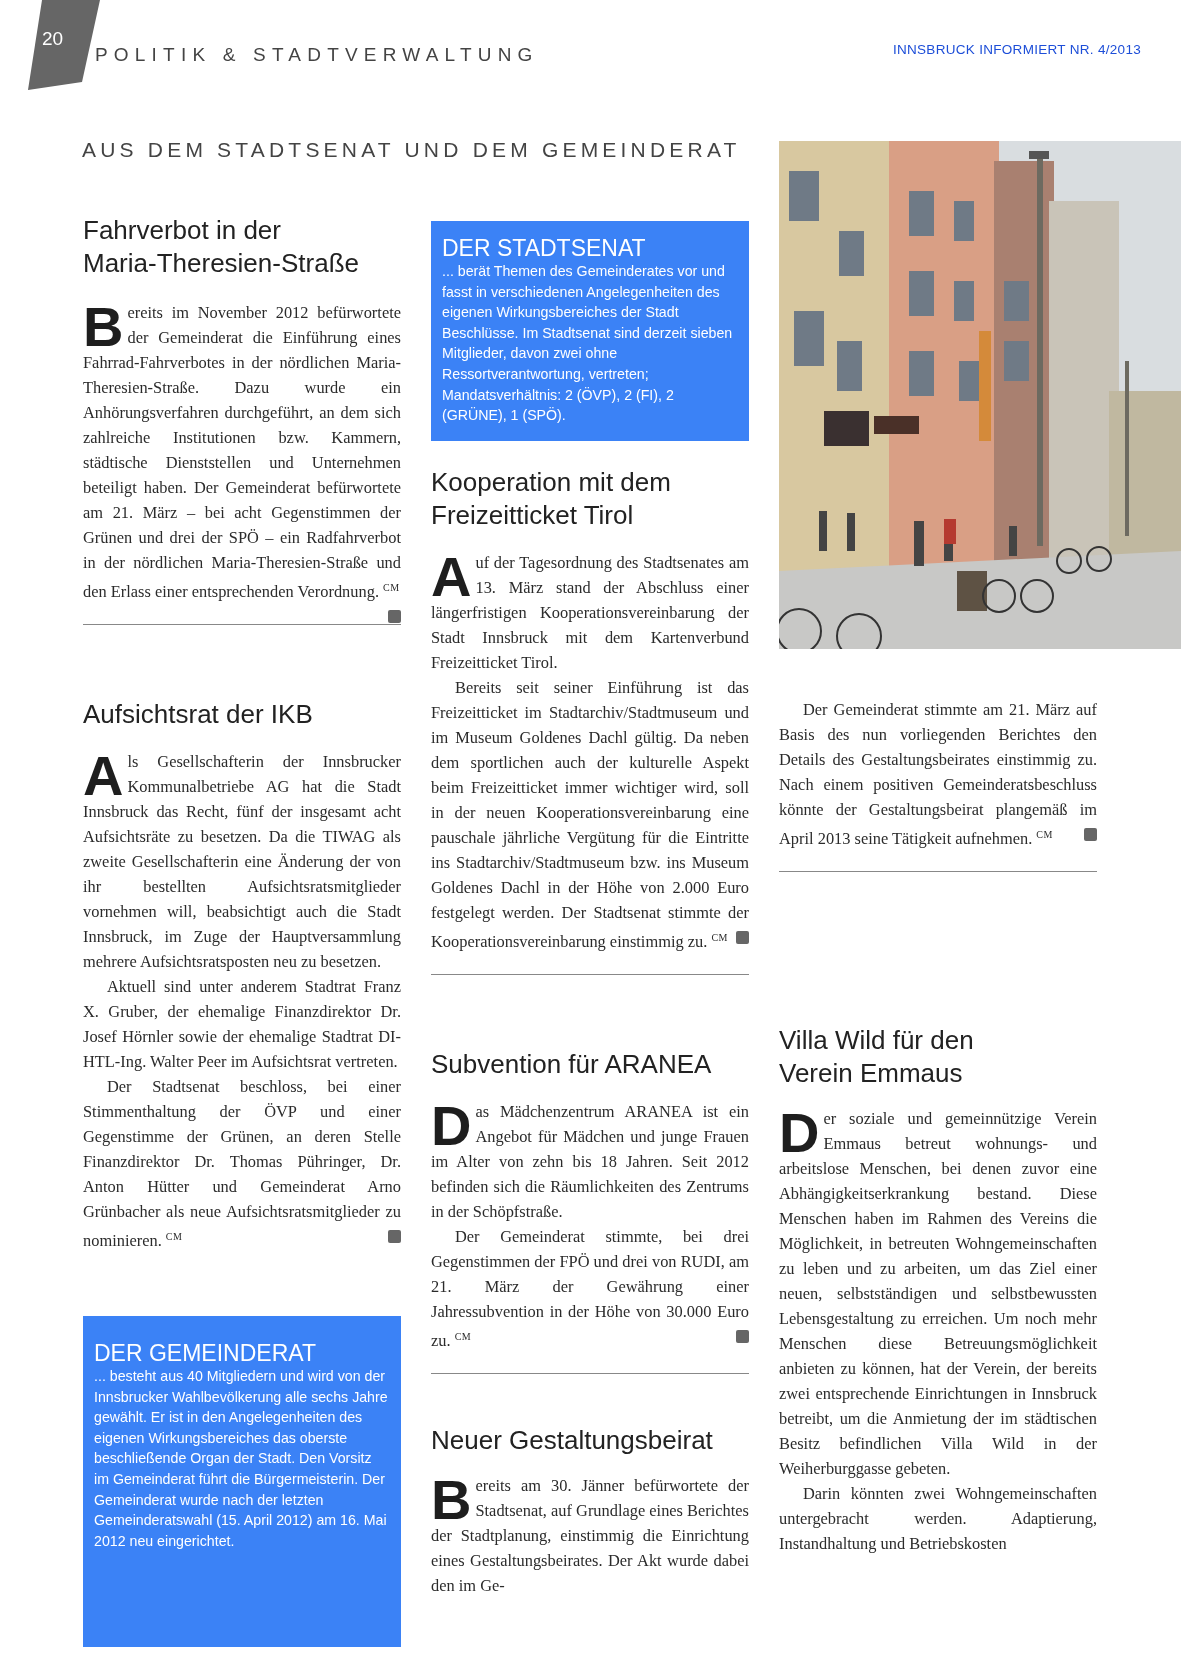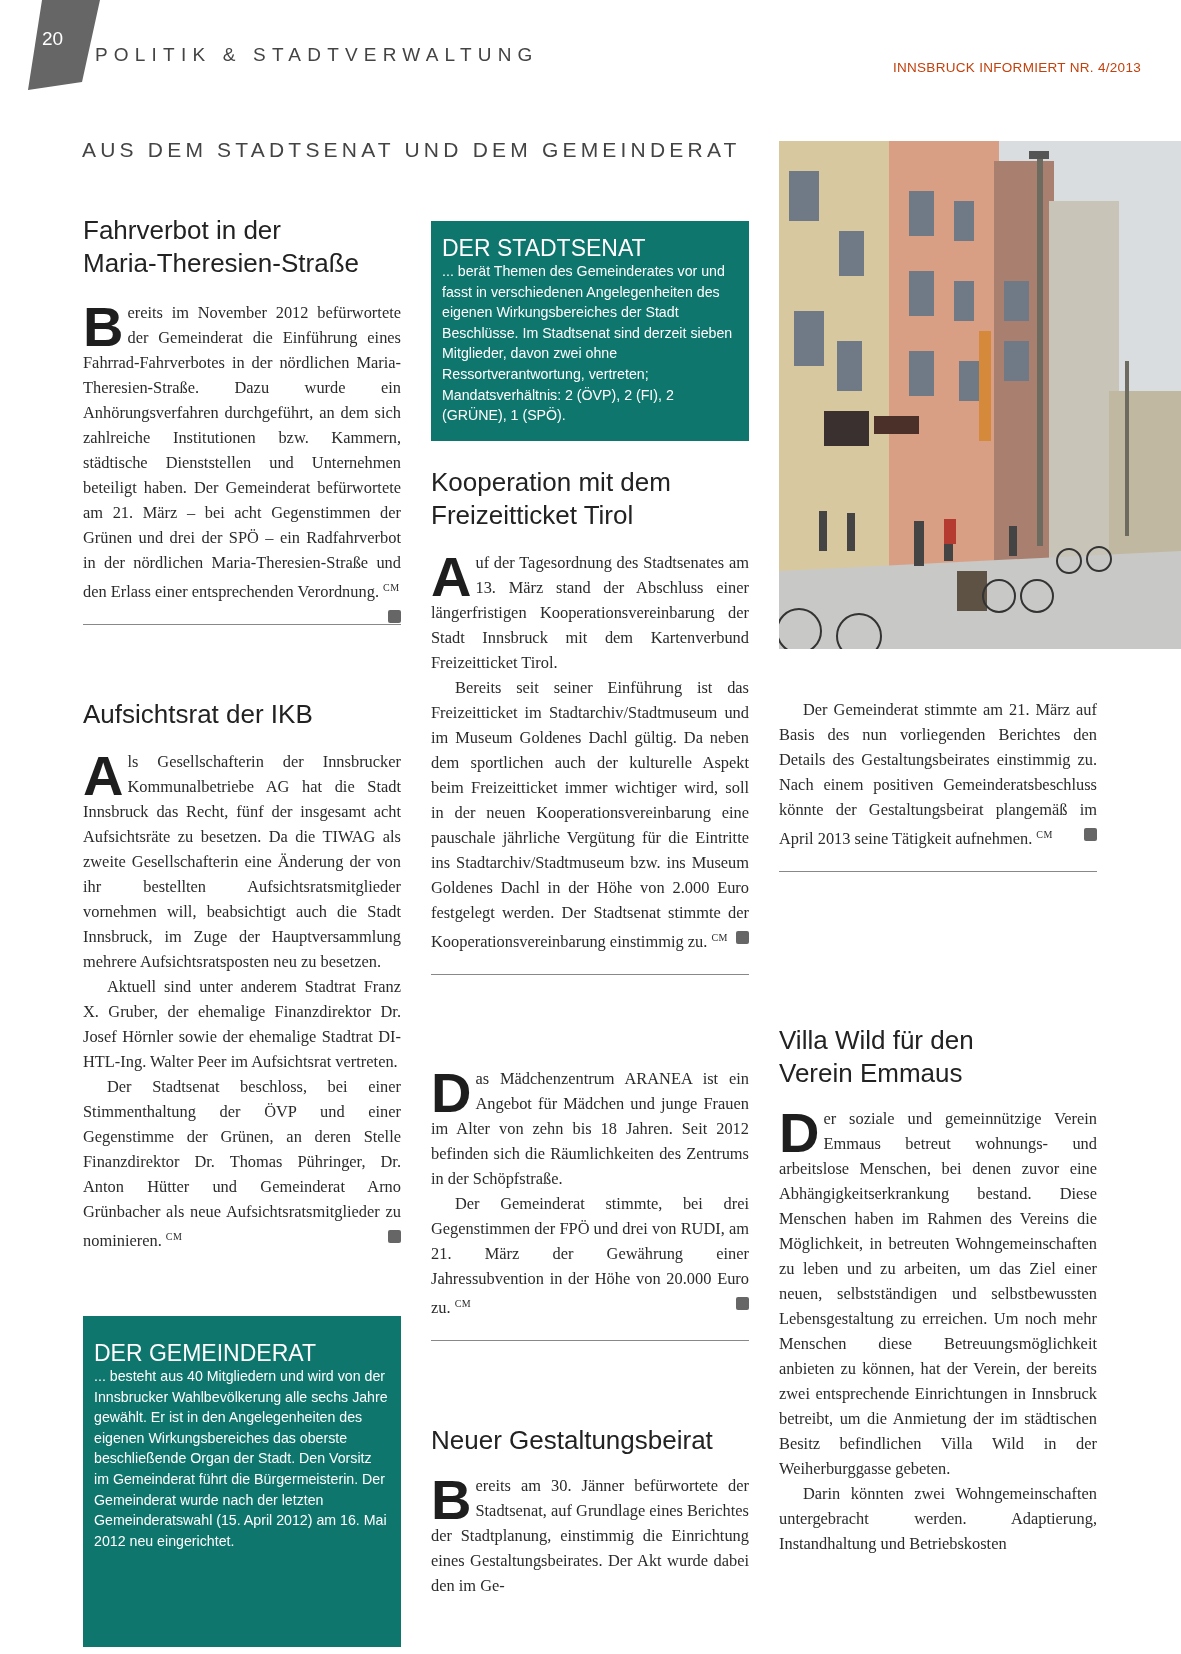--- a/index.html
+++ b/index.html
@@ -1,32 +1,32 @@
 <!DOCTYPE html>
 <html><head>
 <meta charset="utf-8">
 <style>
   html,body{margin:0;padding:0;background:#ffffff;}
   body{width:1181px;height:1654px;position:relative;overflow:hidden;color:#2b2b2b;
        font-family:"Liberation Serif", serif;}
   .pagetab{position:absolute;left:28px;top:0;width:72px;height:90px;}
   .pagenum{position:absolute;left:42px;top:28px;color:#fff;font-size:19px;font-family:"Liberation Sans",sans-serif;}
   .section{position:absolute;left:95px;top:44px;font-size:19px;letter-spacing:6.2px;color:#444;font-family:"Liberation Sans",sans-serif;}
-  .issue{position:absolute;right:40px;top:60px;font-size:13.5px;letter-spacing:0.3px;color:#c2410c;font-family:"Liberation Sans",sans-serif;}
+  .issue{position:absolute;right:40px;top:42px;font-size:13.5px;letter-spacing:0.3px;color:#1d4ed8;font-family:"Liberation Sans",sans-serif;}
   .kicker{position:absolute;left:82px;top:138px;font-size:21px;letter-spacing:4.2px;color:#444;font-family:"Liberation Sans",sans-serif;}
   .col{position:absolute;width:318px;}
   .c1{left:83px;} .c2{left:431px;} .c3{left:779px;}
   h2{margin:0;font-family:Liberation Sans, sans-serif;font-weight:normal;font-size:26px;line-height:33px;color:#222;}
   p{margin:0;font-size:16.4px;line-height:25px;text-align:justify;hyphens:manual;}
   p.ind{text-indent:24px;}
   .drop{float:left;font-family:"Liberation Sans",sans-serif;font-weight:bold;font-size:56px;line-height:44px;margin:5px 4px 0 0;color:#1e1e1e;}
   .cm{font-size:10px;vertical-align:super;letter-spacing:0.5px;}
   .endmark{display:inline-block;width:13px;height:13px;background:#666;border-radius:2px;float:right;margin-top:6px;}
   .rule{height:1px;background:#888;width:318px;}
-  .box{position:absolute;background:#0f766e;color:#fff;padding:14px 11px 16px 11px;box-sizing:border-box;width:318px;}
+  .box{position:absolute;background:#3b82f6;color:#fff;padding:14px 11px 16px 11px;box-sizing:border-box;width:318px;}
   .box h3{margin:0;font-family:"Liberation Sans",sans-serif;font-weight:normal;font-size:23px;line-height:26px;}
   .box .bt{font-family:"Liberation Sans",sans-serif;font-size:14.2px;line-height:20.6px;}
   .photo{position:absolute;left:779px;top:141px;width:402px;height:508px;overflow:hidden;}
 </style>
 </head>
 <body>
 
 <svg class="pagetab" viewBox="0 0 72 90" width="72" height="90">
   <polygon points="14,0 72,0 54,82 0,90" fill="#666666"></polygon>
 </svg>
@@ -65,23 +65,24 @@
 <div class="col c2" style="top:466px;">
   <h2><span>Kooperation mit dem</span><br><span>Freizeitticket Tirol</span></h2>
   <div style="height:18px"></div>
   <p><span class="drop">A</span><span>uf der Tagesordnung des Stadtsenates am 13. März stand der Abschluss einer längerfristigen Kooperationsvereinbarung der Stadt Innsbruck mit dem Kartenverbund Freizeitticket Tirol.</span></p>
   <p class="ind"><span>Bereits seit seiner Einführung ist das Freizeitticket im Stadtarchiv/Stadtmuseum und im Museum Goldenes Dachl gültig. Da neben dem sportlichen auch der kulturelle Aspekt beim Freizeitticket immer wichtiger wird, soll in der neuen Kooperationsvereinbarung eine pauschale jährliche Vergütung für die Eintritte ins Stadtarchiv/Stadtmuseum bzw. ins Museum Goldenes Dachl in der Höhe von 2.000 Euro festgelegt werden. Der Stadtsenat stimmte der Kooperationsvereinbarung einstimmig zu.</span> <span class="cm">CM</span><span class="endmark"></span></p>
   <div style="height:20px"></div>
   <div class="rule"></div>
 </div>
 
 <div class="col c2" style="top:1048px;">
+  <h2>Subvention für ARANEA</h2>
   <div style="height:18px"></div>
   <p><span class="drop">D</span><span>as Mädchenzentrum ARANEA ist ein Angebot für Mädchen und junge Frauen im Alter von zehn bis 18 Jahren. Seit 2012 befinden sich die Räumlichkeiten des Zentrums in der Schöpfstraße.</span></p>
-  <p class="ind"><span>Der Gemeinderat stimmte, bei drei Gegenstimmen der FPÖ und drei von RUDI, am 21. März der Gewährung einer Jahressubvention in der Höhe von 20.000 Euro zu.</span> <span class="cm">CM</span><span class="endmark"></span></p>
+  <p class="ind"><span>Der Gemeinderat stimmte, bei drei Gegenstimmen der FPÖ und drei von RUDI, am 21. März der Gewährung einer Jahressubvention in der Höhe von 30.000 Euro zu.</span> <span class="cm">CM</span><span class="endmark"></span></p>
   <div style="height:20px"></div>
   <div class="rule"></div>
 </div>
 
 <div class="col c2" style="top:1424px;">
   <h2>Neuer Gestaltungsbeirat</h2>
   <div style="height:16px"></div>
   <p><span class="drop">B</span><span>ereits am 30. Jänner befürwortete der Stadtsenat, auf Grundlage eines Berichtes der Stadtplanung, einstimmig die Einrichtung eines Gestaltungsbeirates. Der Akt wurde dabei den im Ge-</span></p>
 </div>
 

